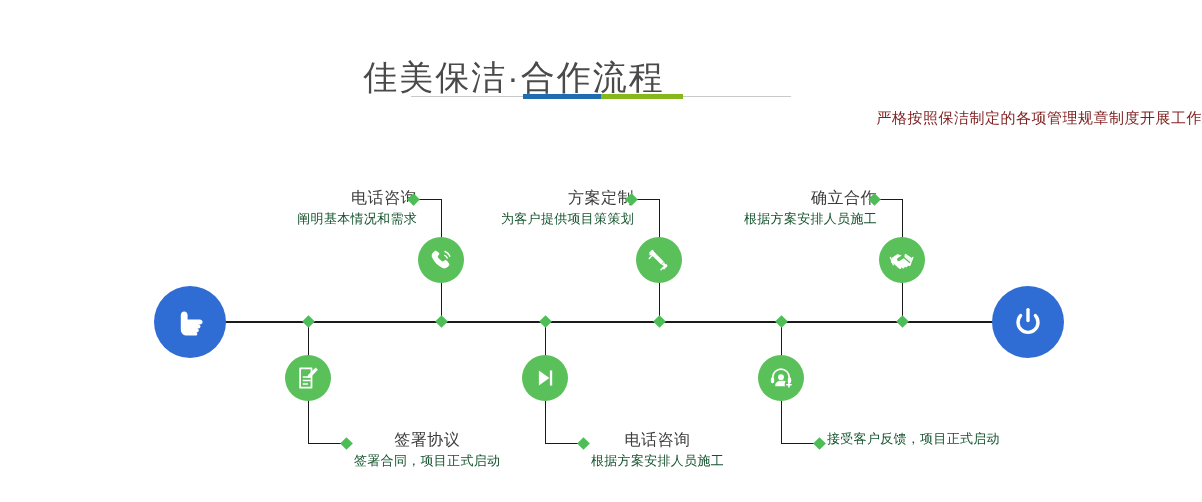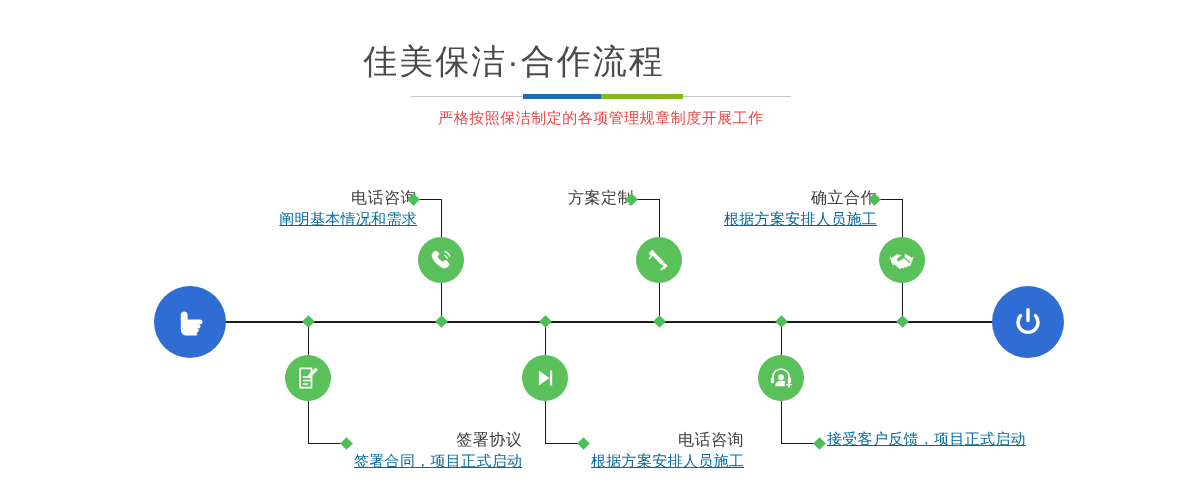--- a/index.html
+++ b/index.html
@@ -22,21 +22,21 @@
   .header {
     position: absolute;
     left: 0;
     top: 0;
     width: 1202px;
     text-align: center;
   }
   .header-title {
     position: absolute;
     left: 0;
-    top: 38px;
+    top: 54px;
     width: 1028px;
     text-align: center;
     font-size: 34px;
     line-height: 46px;
     letter-spacing: 2px;
     color: #4a4a4a;
     font-weight: 400;
     white-space: nowrap;
   }
   .divider {
@@ -68,24 +68,24 @@
     top: 0px;
     width: 82px;
     height: 5px;
     background: #86b81b;
   }
   .header-sub {
     position: absolute;
     left: 0;
     top: 106px;
     width: 1202px;
-    text-align: center;
+    text-align: right;
     font-size: 15px;
     line-height: 24px;
-    color: #ef4444;
+    color: #7f1d1d;
     letter-spacing: 0.5px;
     white-space: nowrap;
   }
 
   
   .axis {
     position: absolute;
     left: 190px;
     top: 321px;
     width: 838px;
@@ -147,28 +147,27 @@
     position: absolute;
     white-space: nowrap;
   }
   .label .lt {
     font-size: 16px;
     line-height: 22px;
     color: #3d3d3d;
     letter-spacing: 0.5px;
   }
   .label .ls {
-    font-size: 15px;
+    font-size: 13px;
     line-height: 20px;
-    color: #0369a1;
+    color: #14532d;
     letter-spacing: 0.3px;
-    text-decoration: underline;
   }
   .label.top { text-align: right; }
-  .label.bottom { text-align: right; }
+  .label.bottom { text-align: center; }
 </style>
 </head>
 <body>
 
 <div id="stage">
 
   <div class="header">
     <div class="header-title">佳美保洁·合作流程</div>
     <div class="divider">
       <div class="rule"></div>
@@ -209,20 +208,21 @@
       <svg width="30" height="30" viewBox="0 0 32 32" aria-hidden="true">
         <path fill="#ffffff" d="M11.2 6.4c-0.7-0.5-1.6-0.4-2.2 0.2L7.3 8.3C6 9.6 5.7 11.6 6.5 13.3c2.3 4.9 6.3 8.9 11.2 11.2 1.7 0.8 3.7 0.5 5-0.8l1.7-1.7c0.6-0.6 0.7-1.5 0.2-2.2l-2.3-3.1c-0.5-0.7-1.5-0.9-2.2-0.4l-2 1.2c-0.4 0.2-0.8 0.2-1.1-0.1-1.6-1.2-3-2.6-4.2-4.2-0.3-0.3-0.3-0.8-0.1-1.1l1.2-2c0.5-0.7 0.3-1.7-0.4-2.2z"></path>
         <path fill="none" stroke="#ffffff" stroke-width="1.6" stroke-linecap="round" d="M20.3 6.9a8.4 8.4 0 0 1 5 5"></path>
         <path fill="none" stroke="#ffffff" stroke-width="1.6" stroke-linecap="round" d="M19.9 11.1a4.6 4.6 0 0 1 2.7 2.7"></path>
       </svg>
     </span>
   </div>
 
   <div class="label top" style="right:568px; top:187px;">
     <div class="lt">方案定制</div>
+    <div class="ls">为客户提供项目策策划</div>
   </div>
   <div class="diamond" style="left:627px; top:195px;"></div>
   <div class="hline" style="left:632px; top:199px; width:27px;"></div>
   <div class="vline" style="left:659px; top:199px; height:123px;"></div>
   <div class="node" style="left:636px; top:237px;">
     <span>
       <svg width="30" height="30" viewBox="0 0 32 32" aria-hidden="true">
         <g transform="rotate(-45 16 16)">
           <rect x="14.2" y="4.6" width="4.2" height="16.4" fill="#ffffff"></rect>
           <path fill="#ffffff" d="M14.2 21.4h4.2L16.3 26z"></path>

